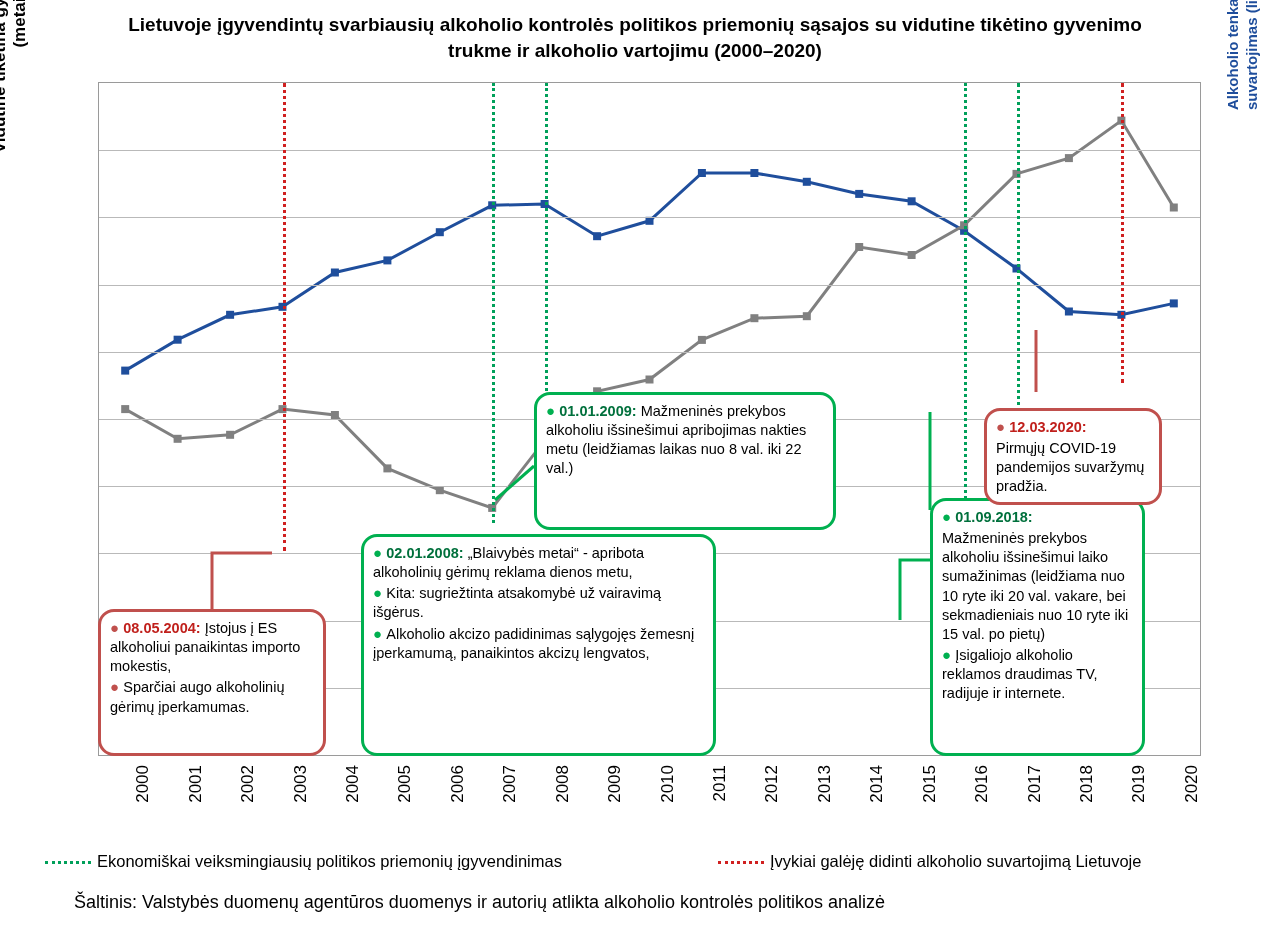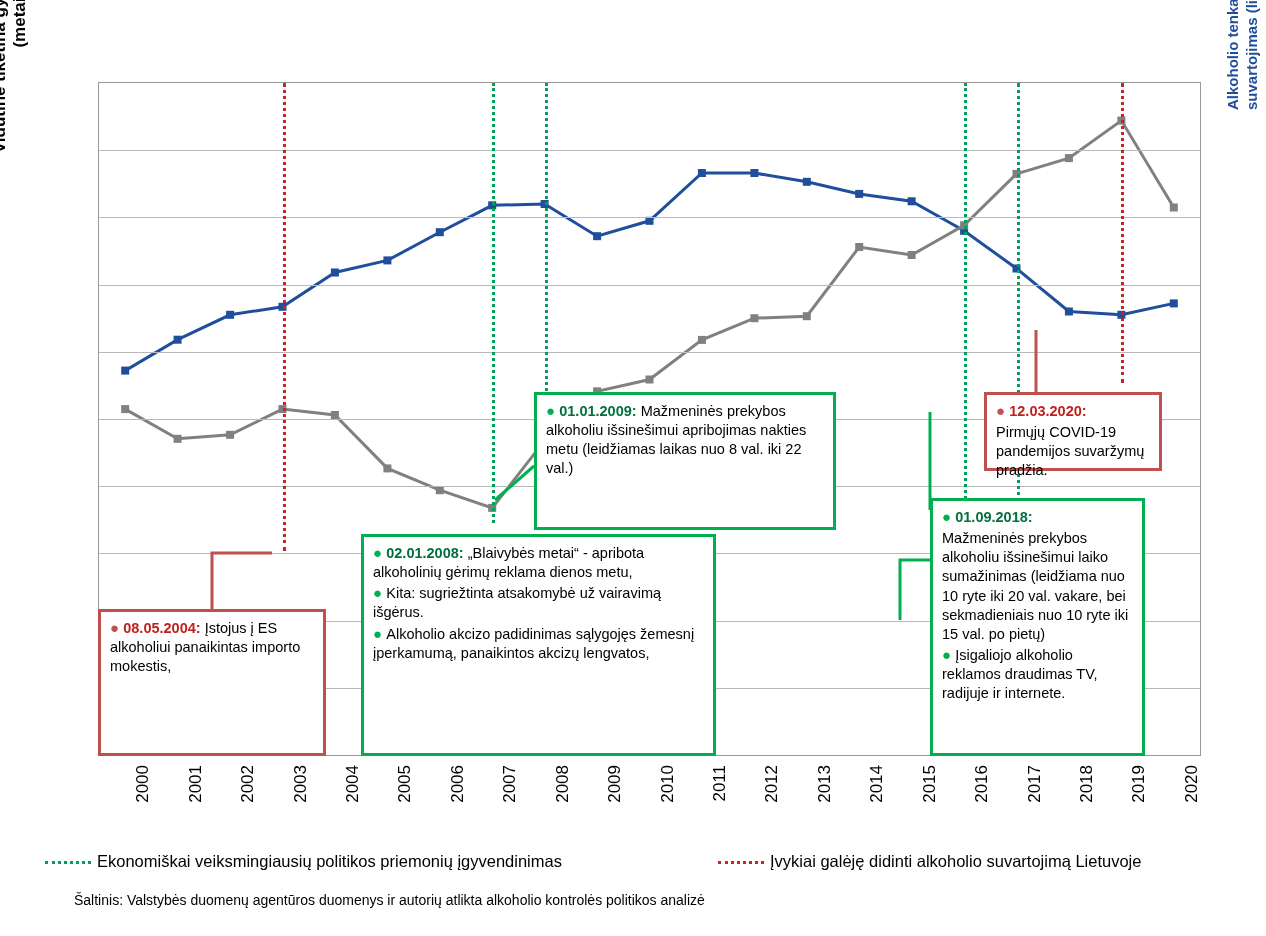--- a/index.html
+++ b/index.html
@@ -93,21 +93,21 @@
     border-left-style: dotted;
   }
   .vline.green { border-left-color: #00a05a; }
   .vline.red { border-left-color: #d02020; }
   
   .callout {
     position: absolute;
     box-sizing: border-box;
     border-width: 3px;
     border-style: solid;
-    border-radius: 0;
+    border-radius: 16px;
     background: #ffffff;
     padding: 7px 9px;
     font-size: 14.5px;
     line-height: 1.32;
     color: #000;
   }
   .callout.green { border-color: #00b050; }
   .callout.red { border-color: #c0504d; }
   .callout .bullet {
     color: inherit;
@@ -141,30 +141,31 @@
     border-top-style: dotted;
     vertical-align: middle;
     margin-right: 6px;
   }
   .legend-dash.green { border-top-color: #00a05a; }
   .legend-dash.red { border-top-color: #d02020; }
   #source-note {
     position: absolute;
     left: 74px;
     top: 892px;
-    font-size: 14px;
+    font-size: 18px;
     color: #000;
   }
   svg { display: block; }
 </style>
 </head>
 <body>
 
 <div id="chart-root">
 
+  <div id="chart-title">Lietuvoje įgyvendintų svarbiausių alkoholio kontrolės politikos priemonių  sąsajos su vidutine tikėtino gyvenimo trukme ir alkoholio vartojimu (2000–2020)</div>
 
   <div id="ylabel-left">Vidutinė tikėtina gyvenimo turkmė (metais)</div>
   <div id="ylabel-right">Alkoholio tenkančio vienam 15 metų ir vyresniam gyventojui suvartojimas (litrai absoliutaus alkoholio)</div>
 
   <div id="plot">
 
     <svg id="series-svg" width="1101" height="672" style="position:absolute;left:0;top:0;">
         <polyline points="26.2,287.6 78.6,256.7 131.1,231.8 183.5,223.8 235.9,189.5 288.4,177.4 340.8,149.2 393.2,122.3 445.6,121.0 498.1,153.2 550.5,137.8 602.9,90.0 655.4,90.0 707.8,98.8 760.2,110.9 812.6,118.3 865.1,147.8 917.5,185.5 969.9,228.5 1022.4,231.8 1074.8,220.4" fill="none" stroke="#1f4e9c" stroke-width="3"></polyline>
         <rect x="22.2" y="283.6" width="8" height="8" fill="#1f4e9c"></rect>
         <rect x="74.6" y="252.7" width="8" height="8" fill="#1f4e9c"></rect>
@@ -243,35 +244,36 @@
       <div class="vline red" style="left: 183.5px; top: 0px; height: 468px;"></div>
       <div class="vline green" style="left: 393.214px; top: 0px; height: 440px;"></div>
       <div class="vline green" style="left: 445.643px; top: 0px; height: 440px;"></div>
       <div class="vline green" style="left: 865.071px; top: 0px; height: 620px;"></div>
       <div class="vline green" style="left: 917.5px; top: 0px; height: 420px;"></div>
       <div class="vline red" style="left: 1022.36px; top: 0px; height: 300px;"></div>
     </div>
 
   <div class="callout red" id="co-2004" style="left:98px; top:609px; width:228px; height:147px;">
       <p><span class="bullet">● </span><span class="datelabel">08.05.2004:</span><span> Įstojus į ES alkoholiui panaikintas importo mokestis,</span></p>
+      <p><span class="bullet">● </span><span>Sparčiai augo alkoholinių gėrimų įperkamumas.</span></p>
     </div>
   <div class="callout green" id="co-2008" style="left:361px; top:534px; width:355px; height:222px;">
       <p><span class="bullet">● </span><span class="datelabel">02.01.2008:</span><span> „Blaivybės metai“ - apribota alkoholinių gėrimų reklama dienos metu,</span></p>
       <p><span class="bullet">● </span><span>Kita: sugriežtinta atsakomybė už vairavimą išgėrus.</span></p>
       <p><span class="bullet">● </span><span>Alkoholio akcizo padidinimas sąlygojęs žemesnį įperkamumą, panaikintos akcizų lengvatos,</span></p>
     </div>
   <div class="callout green" id="co-2009" style="left:534px; top:392px; width:302px; height:138px;">
       <p><span class="bullet">● </span><span class="datelabel">01.01.2009:</span><span> Mažmeninės prekybos alkoholiu išsinešimui apribojimas nakties metu (leidžiamas laikas nuo 8 val. iki 22 val.)</span></p>
     </div>
   <div class="callout green" id="co-2018" style="left:930px; top:498px; width:215px; height:258px;">
       <p><span class="bullet">● </span><span class="datelabel">01.09.2018:</span></p>
       <p><span>Mažmeninės prekybos alkoholiu išsinešimui laiko sumažinimas (leidžiama nuo 10 ryte iki 20 val. vakare, bei sekmadieniais nuo 10 ryte iki 15 val. po pietų)</span></p>
       <p><span class="bullet">● </span><span>Įsigaliojo alkoholio reklamos draudimas TV, radijuje ir internete.</span></p>
     </div>
-  <div class="callout red" id="co-2020" style="left:984px; top:392px; width:178px; height:79px;">
+  <div class="callout red" id="co-2020" style="left:984px; top:408px; width:178px; height:97px;">
       <p><span class="bullet">● </span><span class="datelabel">12.03.2020:</span></p>
       <p><span>Pirmųjų COVID-19 pandemijos suvaržymų pradžia.</span></p>
     </div>
 
   <svg id="connectors" width="1266" height="936" style="position:absolute;left:0;top:0;pointer-events:none;">
     <polyline points="212,609 212,553 272,553" fill="none" stroke="#c0504d" stroke-width="3"></polyline>
     <polyline points="534,466 495,500" fill="none" stroke="#00b050" stroke-width="3"></polyline>
     <polyline points="930,560 900,560 900,620" fill="none" stroke="#00b050" stroke-width="3"></polyline>
     <polyline points="930,510 930,412" fill="none" stroke="#00b050" stroke-width="3"></polyline>
     <polyline points="1036,392 1036,330" fill="none" stroke="#c0504d" stroke-width="3"></polyline>

